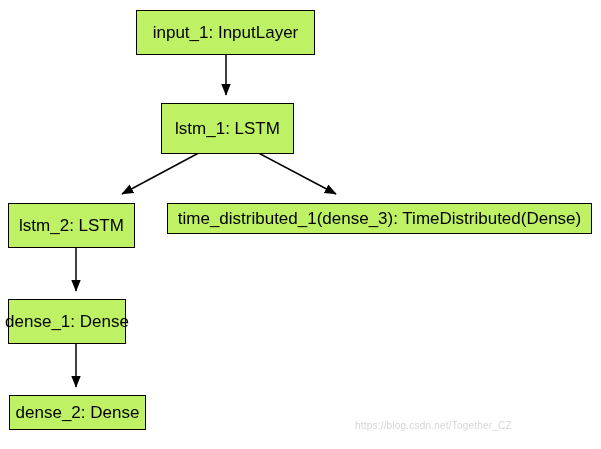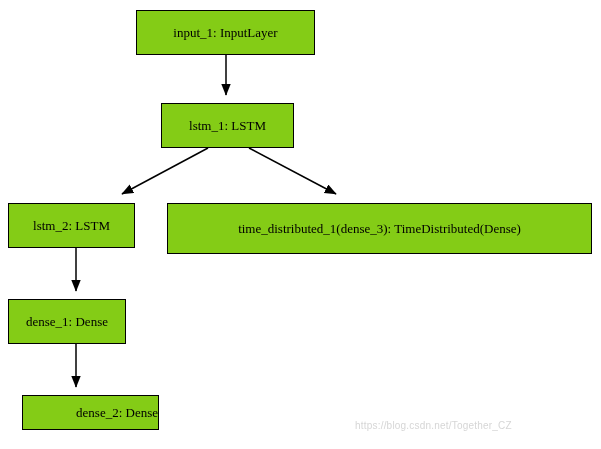--- a/index.html
+++ b/index.html
@@ -12,27 +12,27 @@
     width: 601px;
     height: 449px;
     background: #ffffff;
     overflow: hidden;
     font-family: "Liberation Serif", serif;
   }
   .node {
     position: absolute;
     box-sizing: border-box;
     border: 1px solid #000000;
-    background: #84cc16;
+    background: #bef264;
     color: #000000;
     display: flex;
     align-items: center;
     justify-content: center;
-    font-family: Liberation Serif, serif;
-    font-size: 13px;
+    font-family: Liberation Sans, sans-serif;
+    font-size: 17px;
     line-height: 1;
     white-space: nowrap;
   }
   #edges {
     position: absolute;
     left: 0;
     top: 0;
     width: 601px;
     height: 449px;
     pointer-events: none;
@@ -76,35 +76,35 @@
 
     <g>
       <line x1="76" y1="344" x2="76" y2="387" stroke="#000000" stroke-width="1.5" marker-end="url(#arrow)"></line>
     </g>
   </svg>
 
   <div class="node" style="left:136px; top:10px; width:179px; height:45px;">
     <span>input_1: InputLayer</span>
   </div>
 
-  <div class="node" style="left:161px; top:103px; width:133px; height:45px;">
+  <div class="node" style="left:161px; top:103px; width:133px; height:51px;">
     <span>lstm_1: LSTM</span>
   </div>
 
   <div class="node" style="left:8px; top:203px; width:127px; height:45px;">
     <span>lstm_2: LSTM</span>
   </div>
 
-  <div class="node" style="left:167px; top:203px; width:425px; height:51px;">
+  <div class="node" style="left:167px; top:203px; width:425px; height:31px;">
     <span>time_distributed_1(dense_3): TimeDistributed(Dense)</span>
   </div>
 
   <div class="node" style="left:8px; top:299px; width:118px; height:45px;">
     <span>dense_1: Dense</span>
   </div>
 
-  <div class="node" style="left:22px; top:395px; width:137px; height:35px;justify-content:flex-end;">
+  <div class="node" style="left:9px; top:395px; width:137px; height:35px;">
     <span>dense_2: Dense</span>
   </div>
 
   <div class="watermark" style="left:355px; top:420px;">https://blog.csdn.net/Together_CZ</div>
 
 </div>
 
 </body></html>

